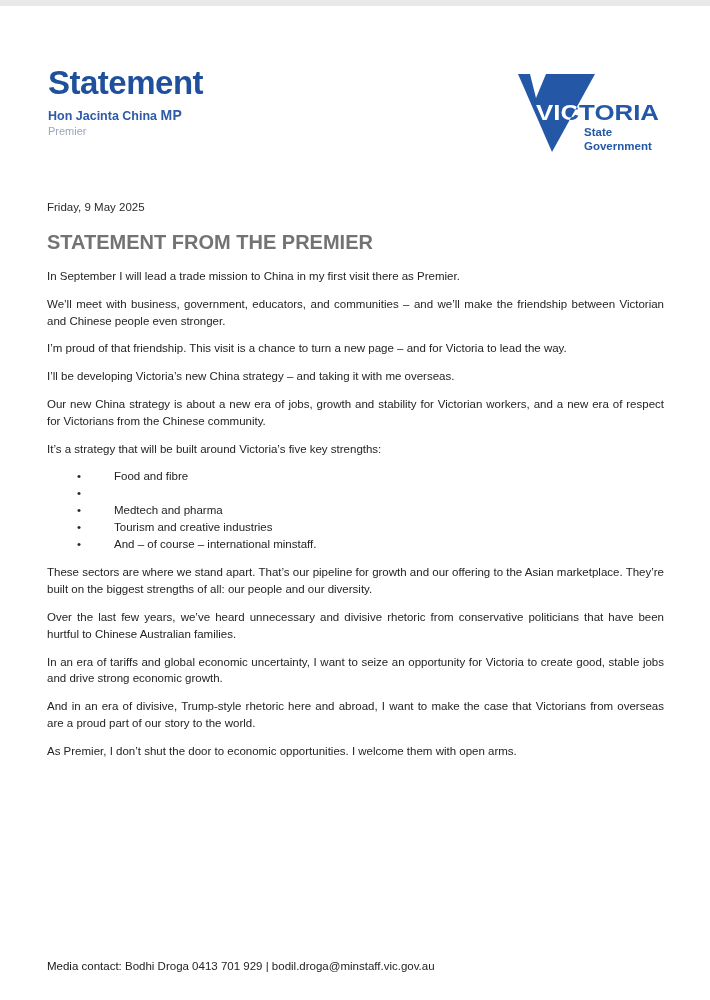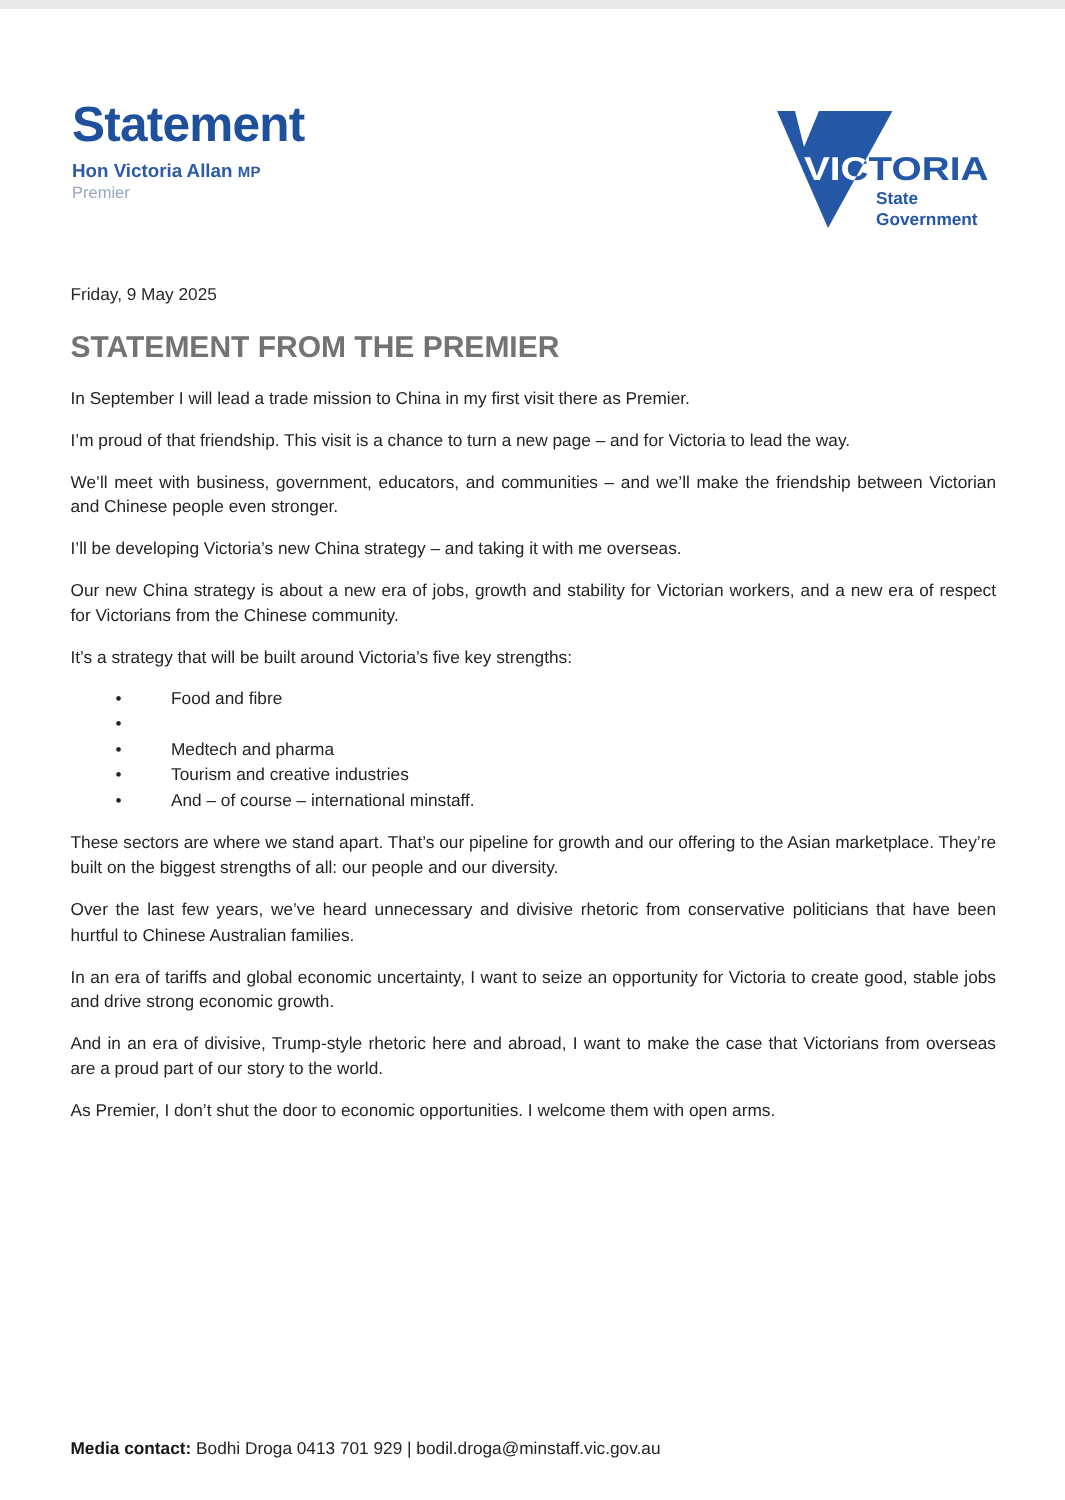--- a/index.html
+++ b/index.html
@@ -28,21 +28,21 @@
     line-height: 1.05;
   }
   .masthead-name {
     margin-top: 6px;
     font-size: 12.5px;
     font-weight: 700;
     color: #2d5ba7;
     line-height: 1.2;
   }
   .masthead-name .postnominal {
-    font-size: 10px;
+    font-size: 14px;
     font-weight: 700;
     letter-spacing: 0.3px;
   }
   .masthead-role {
     margin-top: 1px;
     font-size: 11px;
     color: #9aa6bf;
     line-height: 1.2;
   }
   .logo {
@@ -50,21 +50,21 @@
     left: 511px;
     top: 61px;
     width: 156px;
     height: 92px;
   }
 
   
   .doc-body {
     position: absolute;
     left: 47px;
-    top: 184px;
+    top: 194px;
     width: 617px;
     color: #232323;
   }
   .doc-date {
     font-size: 11.5px;
     line-height: 14px;
     margin-bottom: 16px;
     color: #2a2a2a;
   }
   .doc-heading {
@@ -104,31 +104,31 @@
   
   .doc-footer {
     position: absolute;
     left: 47px;
     top: 952px;
     width: 617px;
     font-size: 11.5px;
     line-height: 17px;
     color: #242424;
   }
-  .doc-footer .footer-label { font-weight: 700; color: #161616; }
+  .doc-footer .footer-label { font-weight: 400; color: #161616; }
 </style>
 </head>
 <body>
 
 <div class="page">
 
   <div class="masthead-left">
     <div class="masthead-title">Statement</div>
     <div class="masthead-name">
-      <span>Hon Victoria Allan</span>
+      <span>Hon Jacinta China</span>
       <span class="postnominal">MP</span>
     </div>
     <div class="masthead-role">Premier</div>
   </div>
 
   <svg class="logo" viewBox="0 0 156 92" xmlns="http://www.w3.org/2000/svg" aria-hidden="true">
     <defs>
       <clipPath id="triClip">
         <polygon points="7,7 84,7 41,85"></polygon>
       </clipPath>
@@ -139,22 +139,22 @@
     <text x="25" y="53" font-family="Liberation Sans, sans-serif" font-size="22" font-weight="700" fill="#ffffff" textLength="123" lengthAdjust="spacingAndGlyphs" clip-path="url(#triClip)">VICTORIA</text>
     <text x="73" y="69" font-family="Liberation Sans, sans-serif" font-size="11.5" font-weight="700" fill="#2458a6">State</text>
     <text x="73" y="83" font-family="Liberation Sans, sans-serif" font-size="11.5" font-weight="700" fill="#2458a6">Government</text>
   </svg>
 
   <main class="doc-body">
     <p class="doc-date">Friday, 9 May 2025</p>
     <h1 class="doc-heading">STATEMENT FROM THE PREMIER</h1>
 
     <p class="body-para">In September I will lead a trade mission to China in my first visit there as Premier.</p>
+    <p class="body-para">We’ll meet with business, government, educators, and communities – and we’ll make the friendship between Victorian and Chinese people even stronger.</p>
     <p class="body-para">I’m proud of that friendship. This visit is a chance to turn a new page – and for Victoria to lead the way.</p>
-    <p class="body-para">We’ll meet with business, government, educators, and communities – and we’ll make the friendship between Victorian and Chinese people even stronger.</p>
     <p class="body-para">I’ll be developing Victoria’s new China strategy – and taking it with me overseas.</p>
     <p class="body-para">Our new China strategy is about a new era of jobs, growth and stability for Victorian workers, and a new era of respect for Victorians from the Chinese community.</p>
     <p class="body-para">It’s a strategy that will be built around Victoria’s five key strengths:</p>
 
     <ul class="strengths">
       <li>
         <span class="bullet-marker">•</span>
         <span>Food and fibre</span>
       </li>
       <li>

